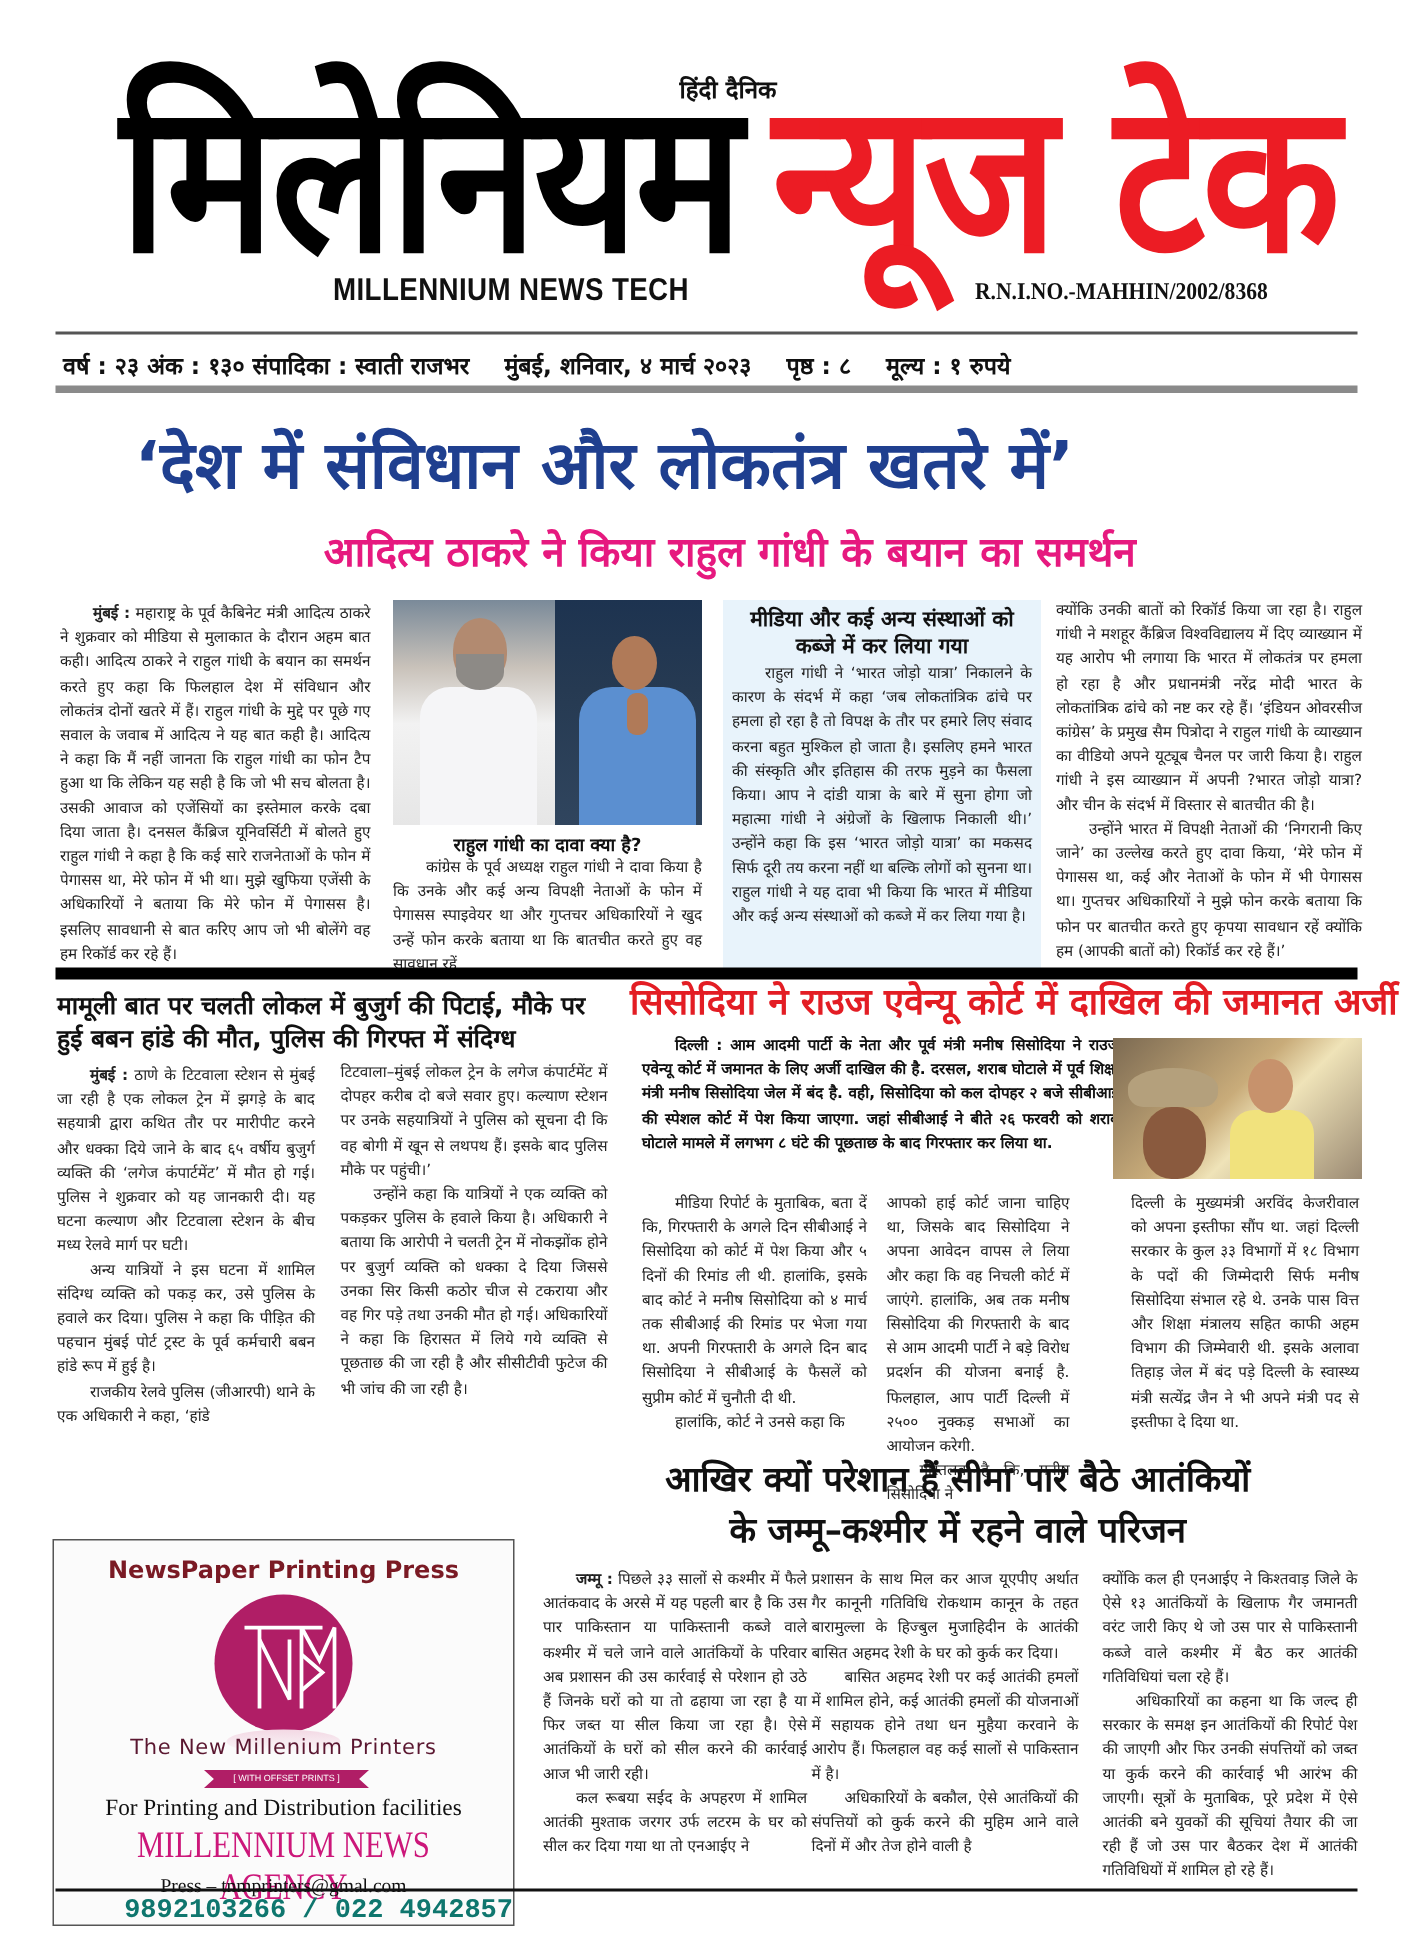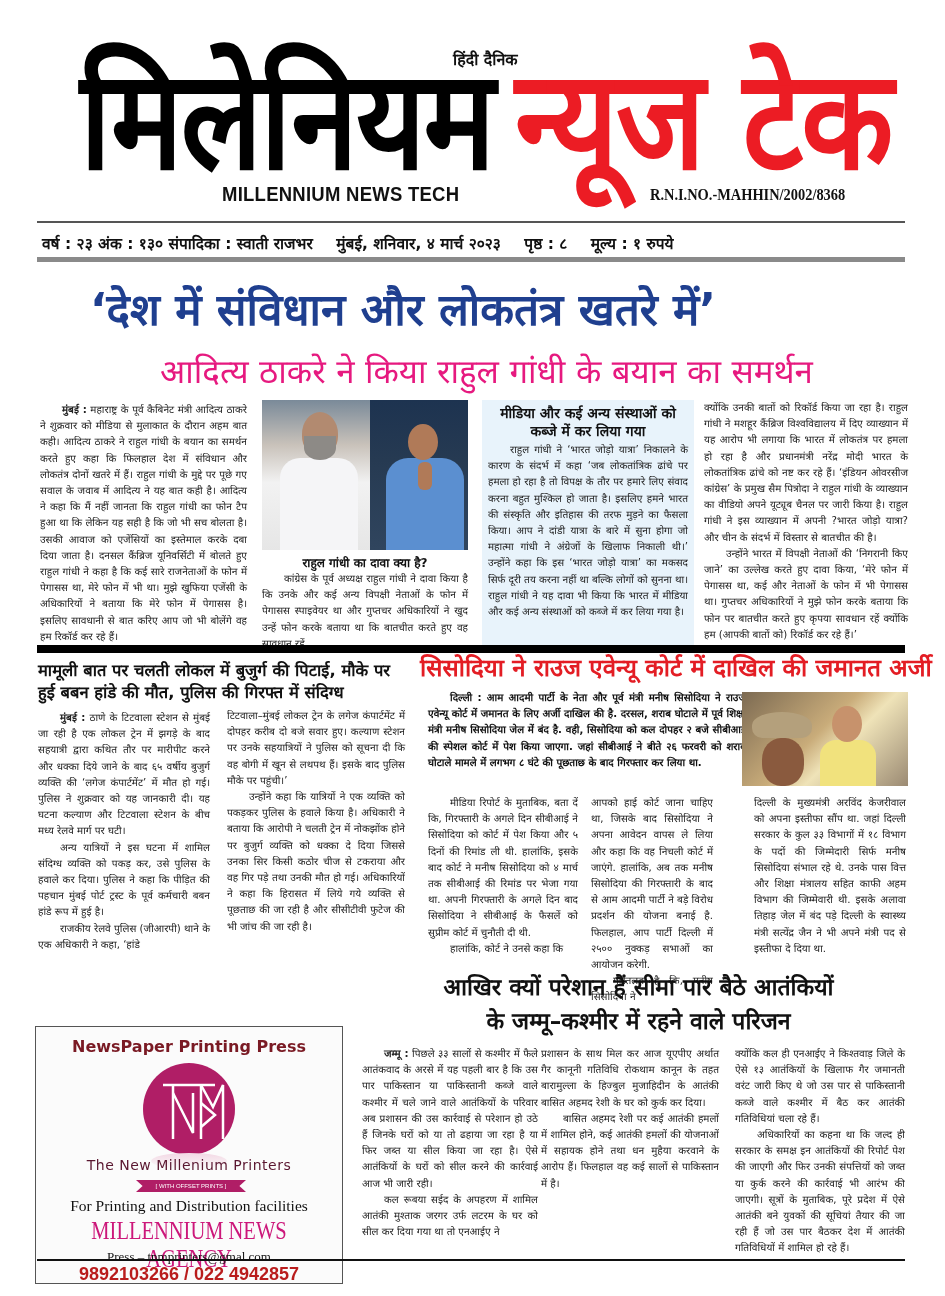--- a/index.html
+++ b/index.html
@@ -15,21 +15,21 @@
   .mast-eng { left: 222px; top: 182px; font-size: 21px; font-weight: bold; font-family: "Liberation Sans", sans-serif; transform: scaleX(0.88); transform-origin: left; letter-spacing: 0.3px; }
   .mast-rni { left: 650px; top: 186px; font-size: 16px; font-weight: bold; font-family: "Liberation Serif", serif; transform: scaleX(0.9); transform-origin: left; }
   .rule-thin { left: 37px; width: 868px; height: 2px; background: #555; }
   .rule-gray { left: 37px; width: 868px; height: 5px; background: #8a8a8a; }
   .rule-black { left: 37px; width: 868px; height: 8px; background: #000; }
   .infobar { left: 42px; top: 232px; font-size: 15.5px; font-weight: bold; white-space: nowrap; }
   .infobar span { margin-right: 18px; }
 
   
   .hl-blue { left: 0; width: 806px; top: 278px; text-align: center; font-size: 44px; font-weight: bold; color: #1f3f8f; white-space: nowrap; }
-  .hl-pink { left: 0; width: 945px; top: 348px; text-align: center; font-size: 33px; font-weight: normal; color: #e6197f; white-space: nowrap; padding-left: 28px; }
+  .hl-pink { left: 0; width: 945px; top: 348px; text-align: center; font-size: 27px; font-weight: bold; color: #e6197f; white-space: nowrap; padding-left: 28px; }
 
   .body-text { font-size: 10.2px; line-height: 16.2px; color: #222; }
   .lead { font-weight: bold; }
   .indent { text-indent: 22px; }
 
   .col1 { left: 40px; top: 402px; width: 207px; }
   .photo1 { left: 262px; top: 400px; width: 206px; height: 150px; overflow: hidden; }
   .photo1 .left { position: absolute; left: 0; top: 0; width: 108px; height: 150px; background: linear-gradient(180deg, #7a8a99 0%, #c9c2ba 30%, #f2f2f2 55%, #e6e6e6 100%); }
   .photo1 .left .head { position: absolute; left: 40px; top: 12px; width: 36px; height: 44px; border-radius: 50% 50% 45% 45%; background: #b28a70; }
   .photo1 .left .beard { position: absolute; left: 42px; top: 36px; width: 32px; height: 24px; border-radius: 0 0 50% 50%; background: #8d8a86; }
@@ -66,21 +66,21 @@
   .ad { left: 35px; top: 1026px; width: 308px; height: 258px; border: 1px solid #555; background: #fbfbfb; overflow: hidden; }
   .ad-title { position: absolute; left: 0; width: 100%; top: 10px; text-align: center; font-family: "DejaVu Sans", sans-serif; font-weight: bold; font-size: 16px; color: #7a1a24; }
   .ad-logo { position: absolute; left: 107px; top: 36px; width: 92px; height: 92px; border-radius: 50%; background: #b01e66; }
   .ad-logo svg { position: absolute; left: 0; top: 0; }
   .ad-reflect { position: absolute; left: 115px; top: 126px; width: 76px; height: 16px; border-radius: 50%; background: linear-gradient(#f3d8e4, #fbfbfb); }
   .ad-printers { position: absolute; left: 0; width: 100%; top: 130px; text-align: center; font-family: "DejaVu Sans", sans-serif; font-size: 14px; color: #5a1730; font-weight: normal; letter-spacing: 0.5px; }
   .ad-ribbon { position: absolute; left: 100px; top: 153px; width: 110px; height: 12px; background: #b01e66; color: #fff; font-size: 6px; line-height: 12px; text-align: center; font-family: "Liberation Sans", sans-serif; clip-path: polygon(0 0,100% 0,94% 50%,100% 100%,0 100%,6% 50%); }
   .ad-facilities { position: absolute; left: 0; width: 100%; top: 170px; text-align: center; font-family: "Liberation Serif", serif; font-size: 15.5px; color: #111; }
   .ad-agency { position: absolute; left: 0; width: 100%; top: 190px; text-align: center; font-family: "Liberation Serif", serif; font-size: 25px; color: #cc177a; transform: scaleX(0.82); }
   .ad-email { position: absolute; left: 0; width: 100%; top: 222px; text-align: center; font-family: "Liberation Serif", serif; font-size: 13px; color: #111; }
-  .ad-phone { position: absolute; left: 0; width: 100%; top: 237px; text-align: center; font-family: Liberation Sans, sans-serif; font-size: 18px; font-weight: bold; color: #b91c1c; }
+  .ad-phone { position: absolute; left: 0; width: 100%; top: 237px; text-align: right; font-family: Liberation Mono, monospace; font-size: 18px; font-weight: bold; color: #0f766e; }
 
   .hl3 { left: 356px; top: 970px; width: 565px; text-align: center; font-size: 23px; font-weight: bold; line-height: 34px; color: #111; }
   .s3-col1 { left: 362px; top: 1046px; width: 176px; }
   .s3-col2 { left: 541px; top: 1046px; width: 178px; }
   .s3-col3 { left: 735px; top: 1046px; width: 170px; }
 </style>
 </head>
 <body>
 
 <div class="abs mast-hindi-daily">हिंदी दैनिक</div>
@@ -195,19 +195,20 @@
   <div>आखिर क्यों परेशान हैं सीमा पार बैठे आतंकियों</div>
   <div>के जम्मू–कश्मीर में रहने वाले परिजन</div>
 </div>
 <div class="abs s3-col1 body-text">
   <p class="indent"><span class="lead">जम्मू :</span> <span>पिछले ३३ सालों से कश्मीर में फैले आतंकवाद के अरसे में यह पहली बार है कि उस पार पाकिस्तान या पाकिस्तानी कब्जे वाले कश्मीर में चले जाने वाले आतंकियों के परिवार अब प्रशासन की उस कार्रवाई से परेशान हो उठे हैं जिनके घरों को या तो ढहाया जा रहा है या फिर जब्त या सील किया जा रहा है। ऐसे आतंकियों के घरों को सील करने की कार्रवाई आज भी जारी रही।</span></p>
   <p class="indent">कल रूबया सईद के अपहरण में शामिल आतंकी मुश्ताक जरगर उर्फ लटरम के घर को सील कर दिया गया था तो एनआईए ने</p>
 </div>
 <div class="abs s3-col2 body-text">
   <p>प्रशासन के साथ मिल कर आज यूएपीए अर्थात गैर कानूनी गतिविधि रोकथाम कानून के तहत बारामुल्ला के हिज्बुल मुजाहिदीन के आतंकी बासित अहमद रेशी के घर को कुर्क कर दिया।</p>
   <p class="indent">बासित अहमद रेशी पर कई आतंकी हमलों में शामिल होने, कई आतंकी हमलों की योजनाओं में सहायक होने तथा धन मुहैया करवाने के आरोप हैं। फिलहाल वह कई सालों से पाकिस्तान में है।</p>
+  <p class="indent">अधिकारियों के बकौल, ऐसे आतंकियों की संपत्तियों को कुर्क करने की मुहिम आने वाले दिनों में और तेज होने वाली है</p>
 </div>
 <div class="abs s3-col3 body-text">
   <p>क्योंकि कल ही एनआईए ने किश्तवाड़ जिले के ऐसे १३ आतंकियों के खिलाफ गैर जमानती वरंट जारी किए थे जो उस पार से पाकिस्तानी कब्जे वाले कश्मीर में बैठ कर आतंकी गतिविधियां चला रहे हैं।</p>
   <p class="indent">अधिकारियों का कहना था कि जल्द ही सरकार के समक्ष इन आतंकियों की रिपोर्ट पेश की जाएगी और फिर उनकी संपत्तियों को जब्त या कुर्क करने की कार्रवाई भी आरंभ की जाएगी। सूत्रों के मुताबिक, पूरे प्रदेश में ऐसे आतंकी बने युवकों की सूचियां तैयार की जा रही हैं जो उस पार बैठकर देश में आतंकी गतिविधियों में शामिल हो रहे हैं।</p>
 </div>
 
 <div class="abs rule-thin" style="top:1259px; background:#111"></div>
 
 </body></html>

